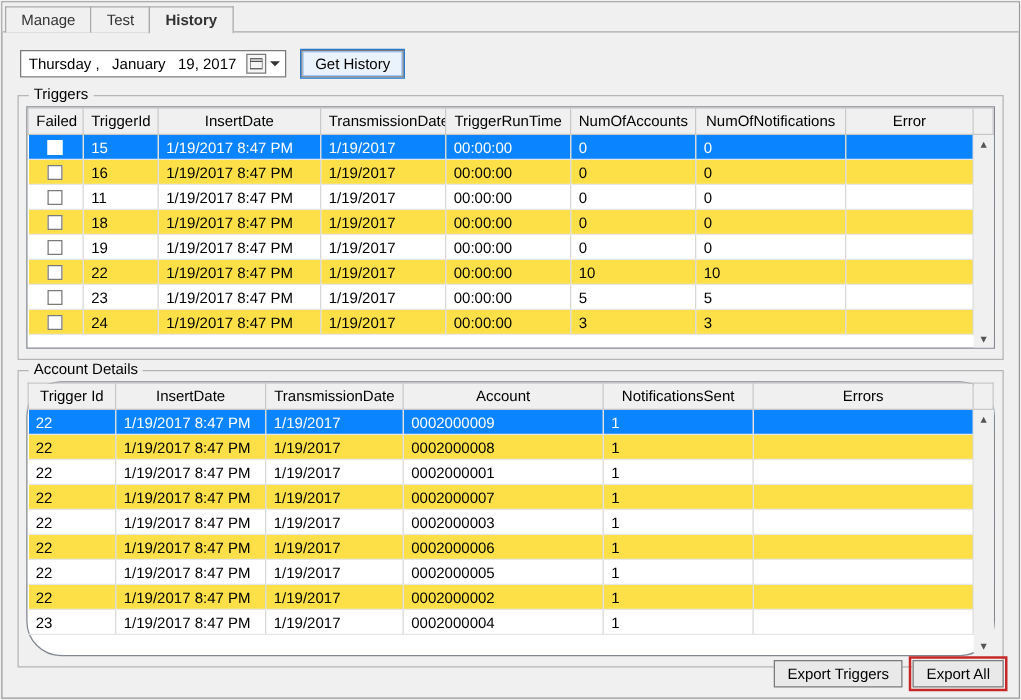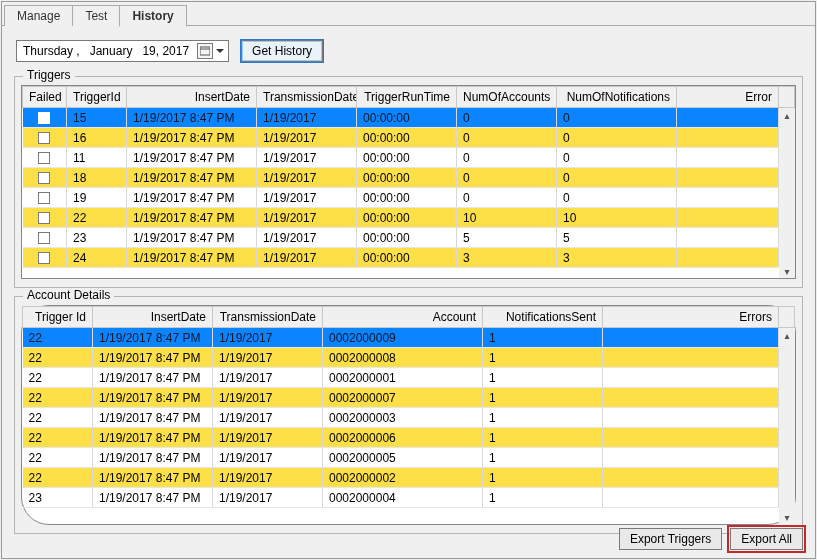--- a/index.html
+++ b/index.html
@@ -120,37 +120,37 @@
   }
   .grid {
     width: 100%;
     border-collapse: collapse;
     table-layout: fixed;
     font-size: 12px;
   }
   .grid th {
     background: #f0f0f0;
     border: 1px solid #c8c8c8;
-    text-align: right;
+    text-align: center;
     font-weight: normal;
     padding: 3px 6px;
     height: 20px;
     overflow: hidden;
     white-space: nowrap;
   }
   .grid td {
     border-right: 1px solid #d8d8d8;
     border-bottom: 1px solid #e6e6e6;
     padding: 2px 6px;
     height: 20px;
     overflow: hidden;
     white-space: nowrap;
   }
   .grid tbody tr.alt { background: #fde047; }
-  .grid tbody tr.sel { background: #0a84ff; color: #0f172a; }
+  .grid tbody tr.sel { background: #0a84ff; color: #ffffff; }
   .grid thead .scrollcol { width: 16px; padding:0; background:#f0f0f0; border:1px solid #c8c8c8;}
   .grid tbody .scrolltd { background:#f0f0f0; border-right:none; border-bottom:1px solid #d8d8d8;}
   .vscroll {
     position: absolute;
     right: 0; top: 22px; bottom: 0;
     width: 16px;
     background: #f0f0f0;
     display:flex; flex-direction:column; justify-content:space-between; align-items:center;
   }
   .scroll-arrow {

